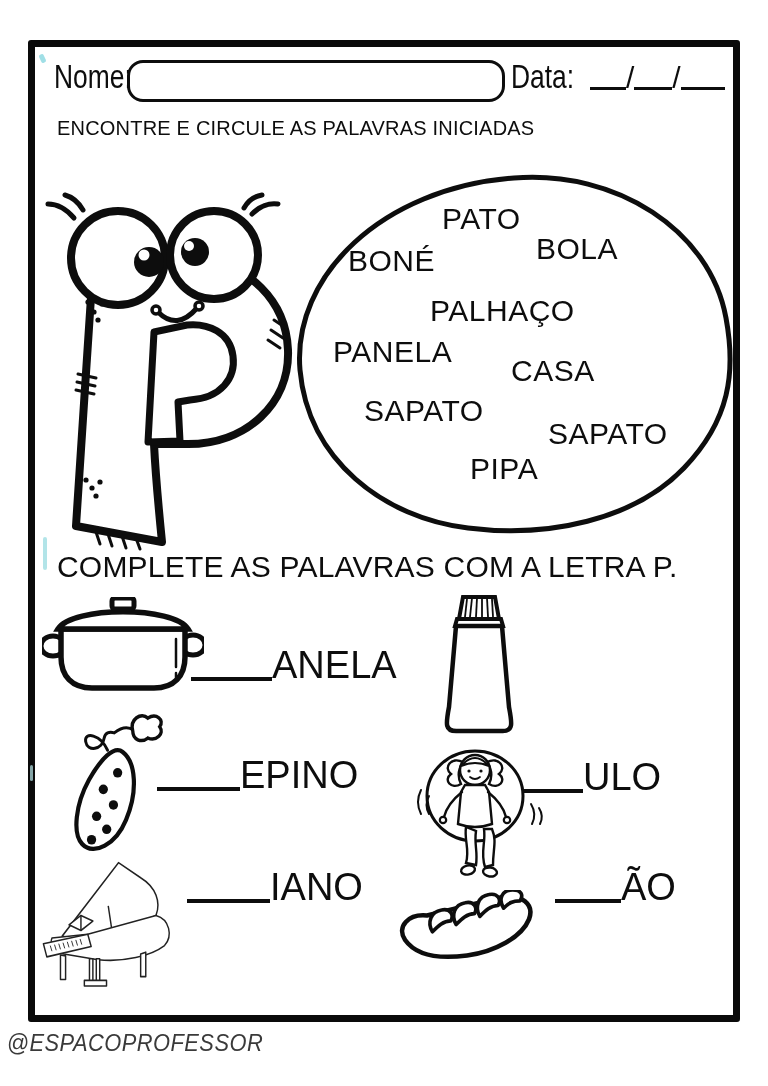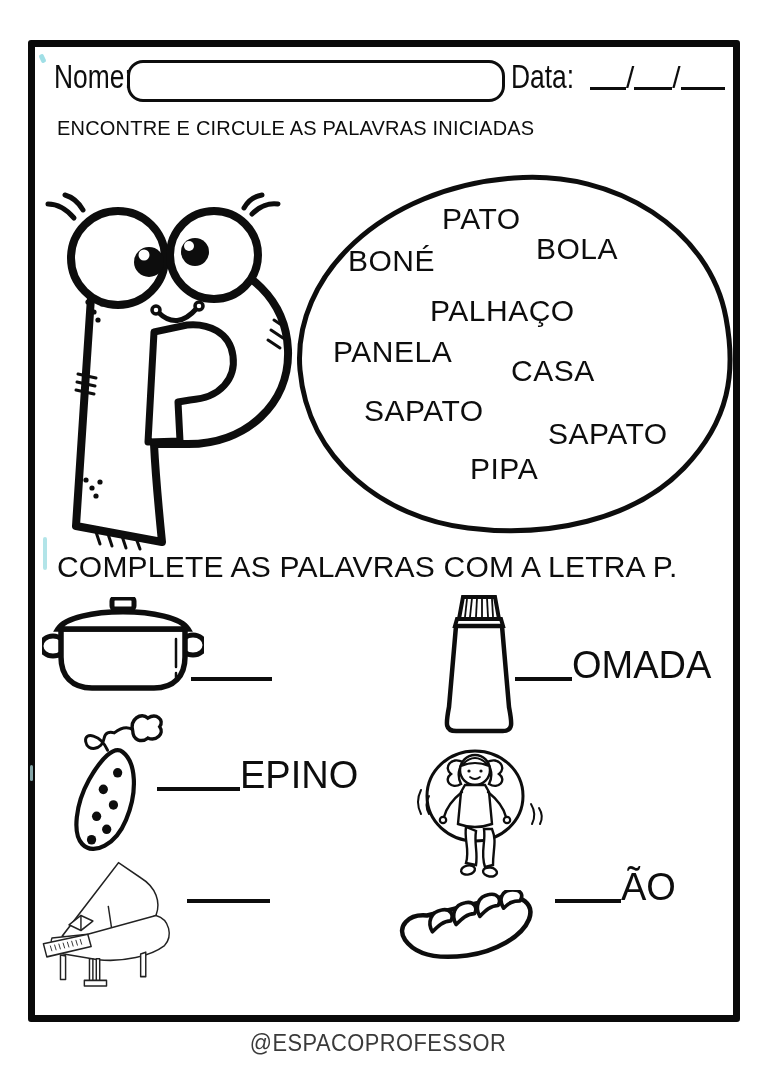--- a/index.html
+++ b/index.html
@@ -37,22 +37,22 @@
   .bread-img{left:396px;top:890px;width:144px;height:80px;}
   .fill-item{position:absolute;font-size:38px;line-height:1;white-space:nowrap;}
   .blank{display:inline-block;height:4px;background:#0d0d0d;transform:translateY(3px);}
   .fi-anela{left:191px;top:646px}.fi-anela .blank{width:81px}
   .fi-omada{left:515px;top:646px}.fi-omada .blank{width:57px}
   .fi-epino{left:157px;top:756px}.fi-epino .blank{width:83px}
   .fi-ulo{left:523px;top:758px}.fi-ulo .blank{width:60px}
   .fi-iano{left:187px;top:868px}.fi-iano .blank{width:83px}
   .fi-ao{left:555px;top:868px}.fi-ao .blank{width:66px}
   
-  .footer{position:absolute;left:0;top:1030px;width:756px;text-align:center;
-          font-size:23px;letter-spacing:.5px;color:#3a3a3a;}
+  .footer{position:absolute;left:0;top:1030px;width:756px;
+          font-size:23px;letter-spacing:.5px;color:#3a3a3a;font-style:italic;}
   .footer span{display:inline-block;transform:scaleX(.95);}
   
   .artifact{position:absolute;border-radius:2px;}
   .a1{left:40px;top:54px;width:5px;height:9px;background:#8fd9e2;transform:rotate(-25deg);opacity:.85}
   .a2{left:43px;top:537px;width:4px;height:33px;background:#9fdde2;opacity:.8}
   .a3{left:30px;top:765px;width:3px;height:16px;background:#b9e7ea;opacity:.7}
   svg .ink{stroke:#0d0d0d;fill:#ffffff;}
 </style>
 </head>
 <body>
@@ -217,24 +217,24 @@
   <svg class="img bread-img" viewBox="0 0 158 88" preserveAspectRatio="none">
     <path class="ink" stroke-width="5" stroke-linejoin="round" d="M10,55 C0,40 14,26 34,28 L116,8 C138,4 152,16 146,32 C138,52 108,68 78,72 C48,76 22,72 10,55 Z"></path>
     <g class="ink" stroke-width="4" stroke-linejoin="round">
       <path d="M40,46 C34,36 38,24 50,22 C60,20 64,28 60,34 C52,34 46,40 40,46 Z"></path>
       <path d="M66,38 C60,28 64,16 76,14 C86,12 90,20 86,26 C78,26 72,32 66,38 Z"></path>
       <path d="M92,29 C86,19 90,7 102,5 C112,3 116,11 112,17 C104,17 98,23 92,29 Z"></path>
       <path d="M118,20 C112,10 116,0 128,0 C138,0 140,6 136,12 C128,12 124,14 118,20 Z"></path>
     </g>
   </svg>
 
-  <div class="fill-item fi-anela"><span class="blank"></span></div>
-  <div class="fill-item fi-omada"><span class="blank"></span><span>OMADA</span></div>
+  <div class="fill-item fi-anela"><span class="blank"></span><span>ANELA</span></div>
   <div class="fill-item fi-epino"><span class="blank"></span><span>EPINO</span></div>
-  <div class="fill-item fi-iano"><span class="blank"></span></div>
+  <div class="fill-item fi-ulo"><span class="blank"></span><span>ULO</span></div>
+  <div class="fill-item fi-iano"><span class="blank"></span><span>IANO</span></div>
   <div class="fill-item fi-ao"><span class="blank"></span><span>ÃO</span></div>
 
   <div class="footer"><span>@ESPACOPROFESSOR</span></div>
 
   <div class="artifact a1"></div>
   <div class="artifact a2"></div>
   <div class="artifact a3"></div>
 </div>
 
 </body></html>

